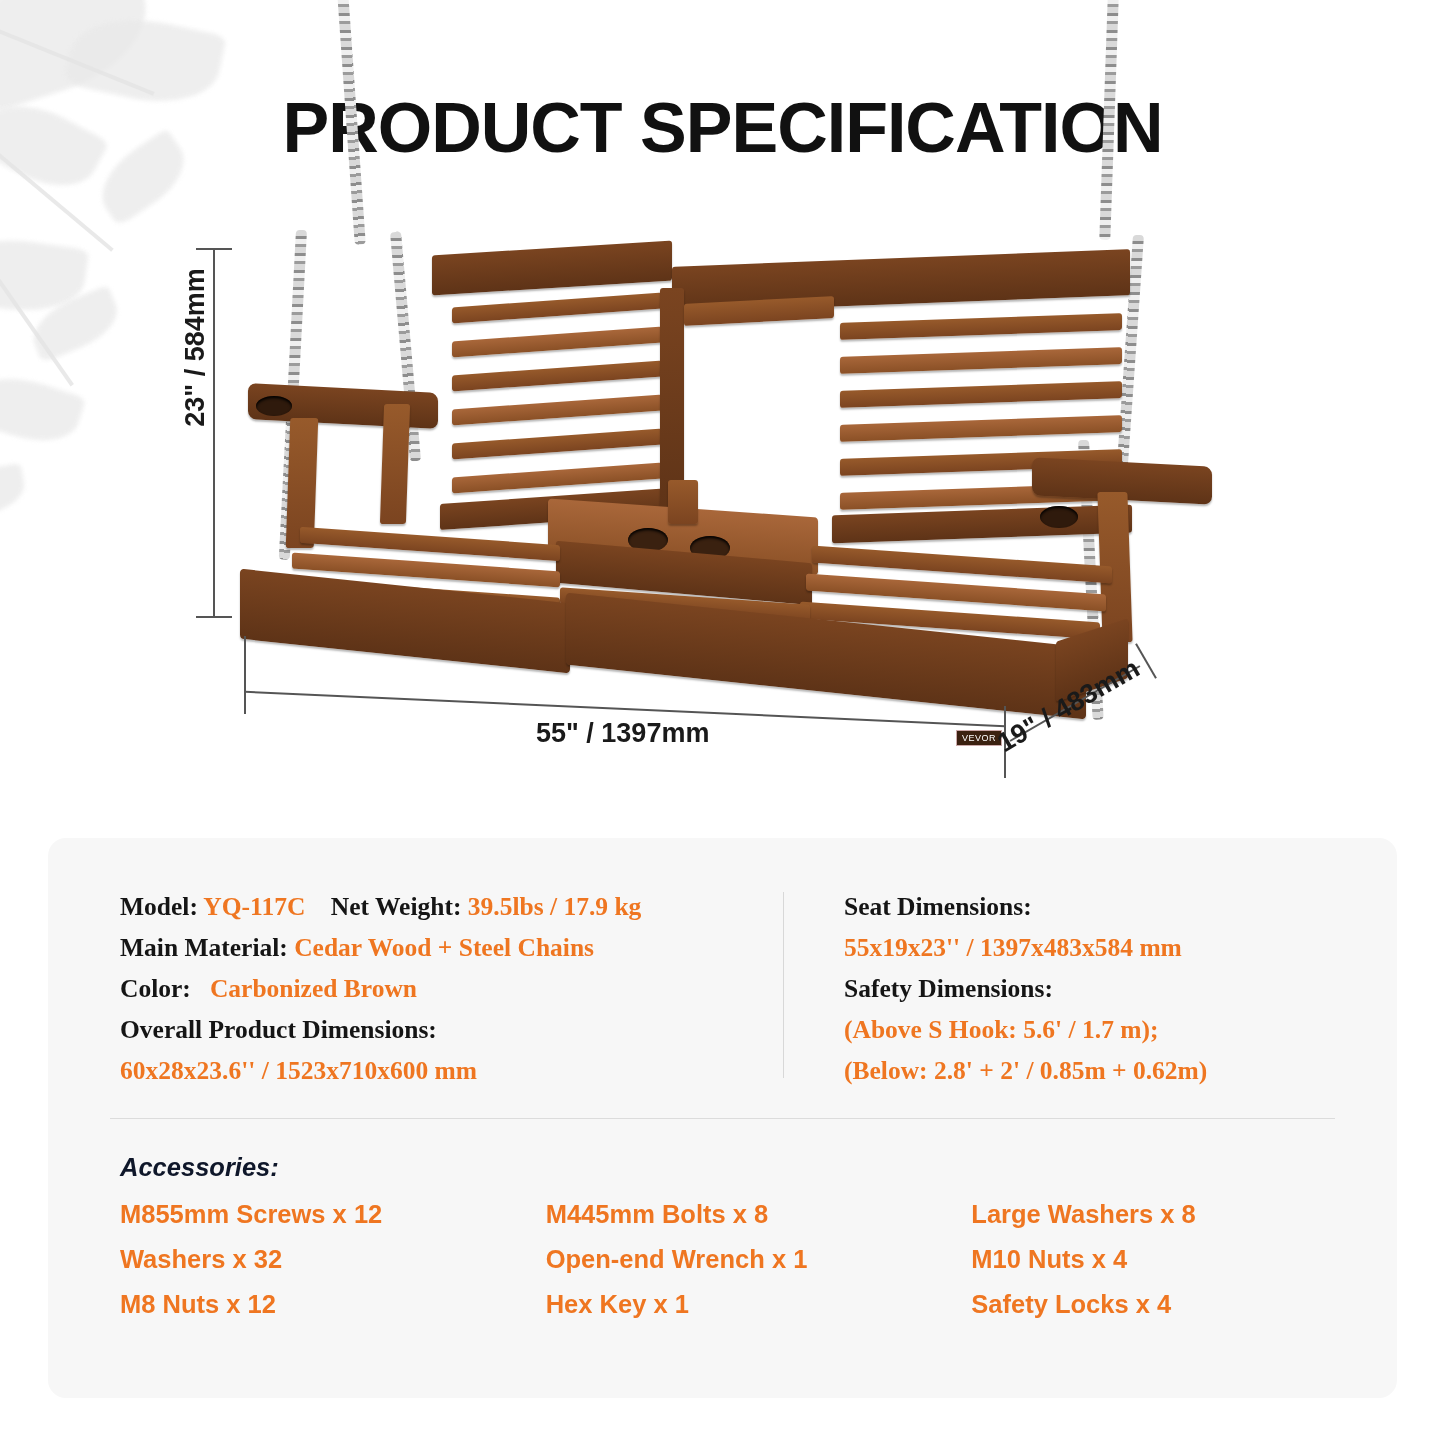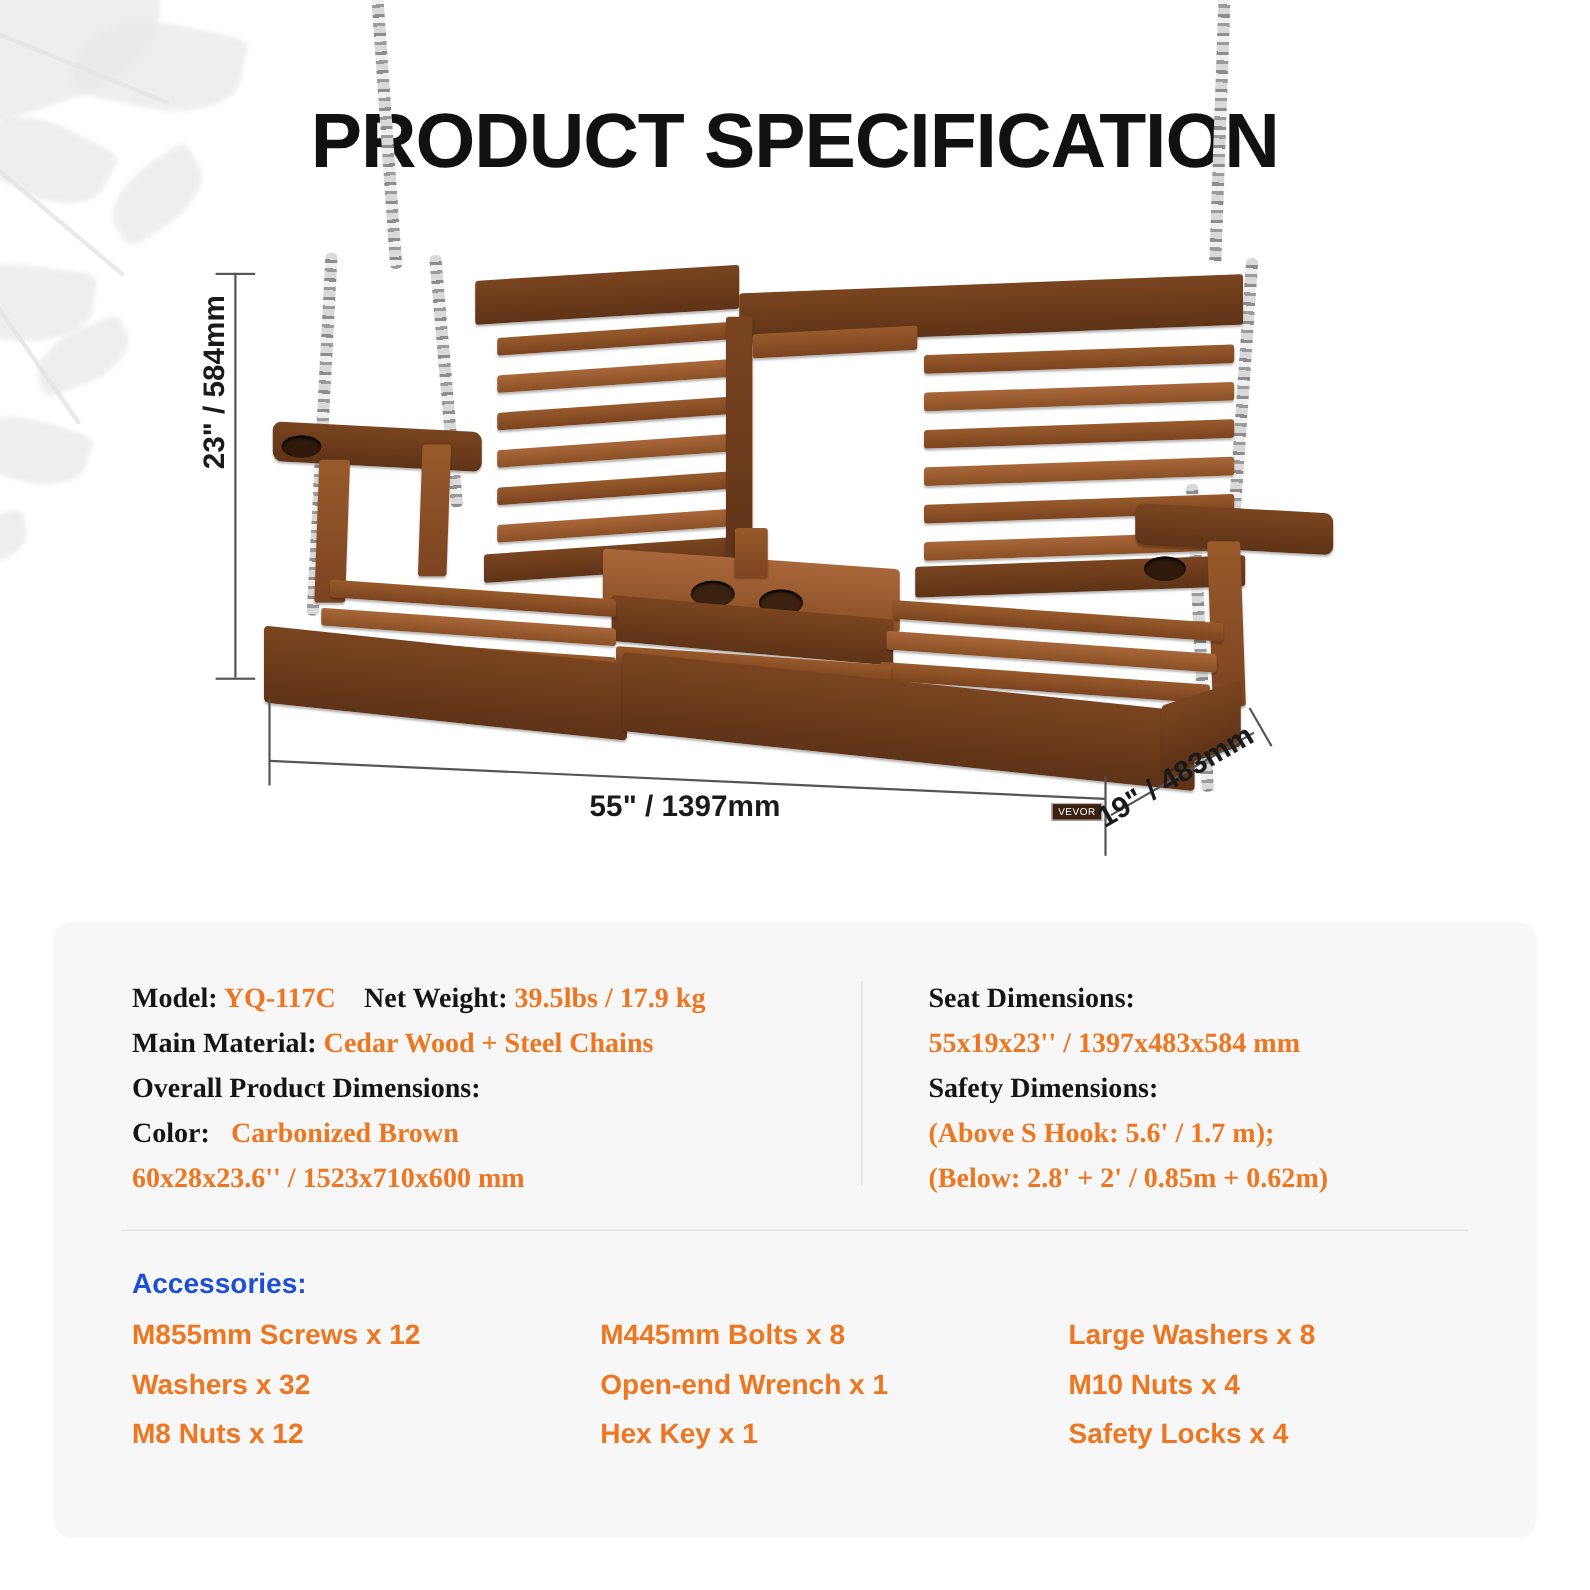--- a/index.html
+++ b/index.html
@@ -140,21 +140,22 @@
     font-weight: bold;
     white-space: nowrap;
   }
   .val { color: #ef7621; }
   .lbl { color: #151515; }
 
   .acc-title {
     padding: 34px 0 4px 72px;
     font-size: 25.5px;
     font-weight: bold;
-    color: #1d4ed8;
+    color: #0f172a;
+    font-style: italic;
   }
   .acc-grid {
     display: flex;
     padding: 6px 0 0 72px;
   }
   .acc-col { width: 446px; }
   .acc-item {
     font-size: 25.5px;
     line-height: 45px;
     font-weight: bold;
@@ -283,26 +284,26 @@
         <span class="val">YQ-117C</span>
         &nbsp;&nbsp;
         <span class="lbl">Net Weight:</span>
         <span class="val">39.5lbs / 17.9 kg</span>
       </div>
       <div class="line">
         <span class="lbl">Main Material:</span>
         <span class="val">Cedar Wood + Steel Chains</span>
       </div>
       <div class="line">
-        <span class="lbl">Overall Product Dimensions:</span>
-      </div>
-      <div class="line">
         <span class="lbl">Color:</span>
         &nbsp;
         <span class="val">Carbonized Brown</span>
+      </div>
+      <div class="line">
+        <span class="lbl">Overall Product Dimensions:</span>
       </div>
       <div class="line">
         <span class="val">60x28x23.6'' / 1523x710x600 mm</span>
       </div>
     </div>
 
     <div class="divider-v"></div>
 
     <div class="spec-col-right">
       <div class="line">

